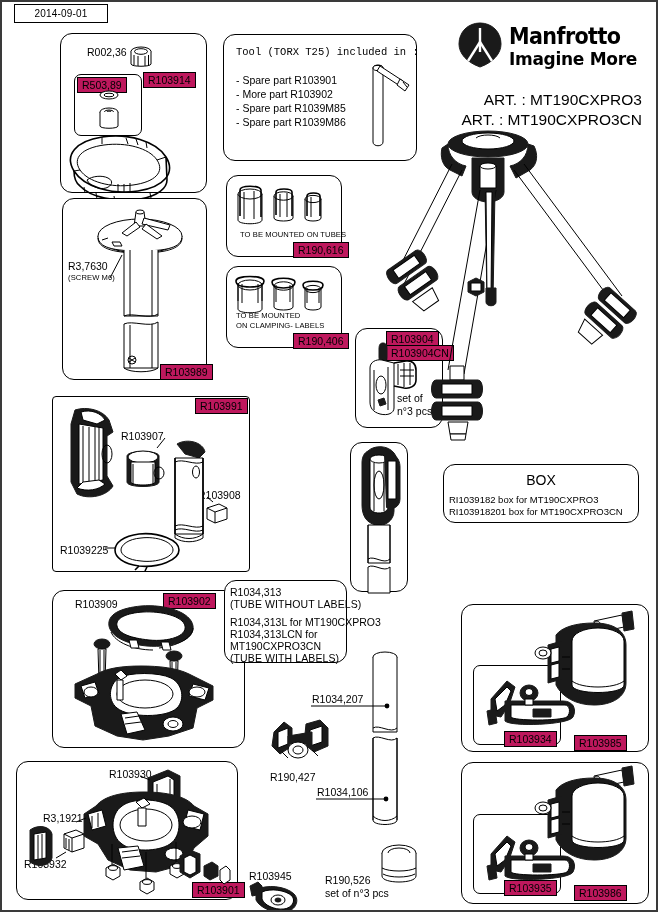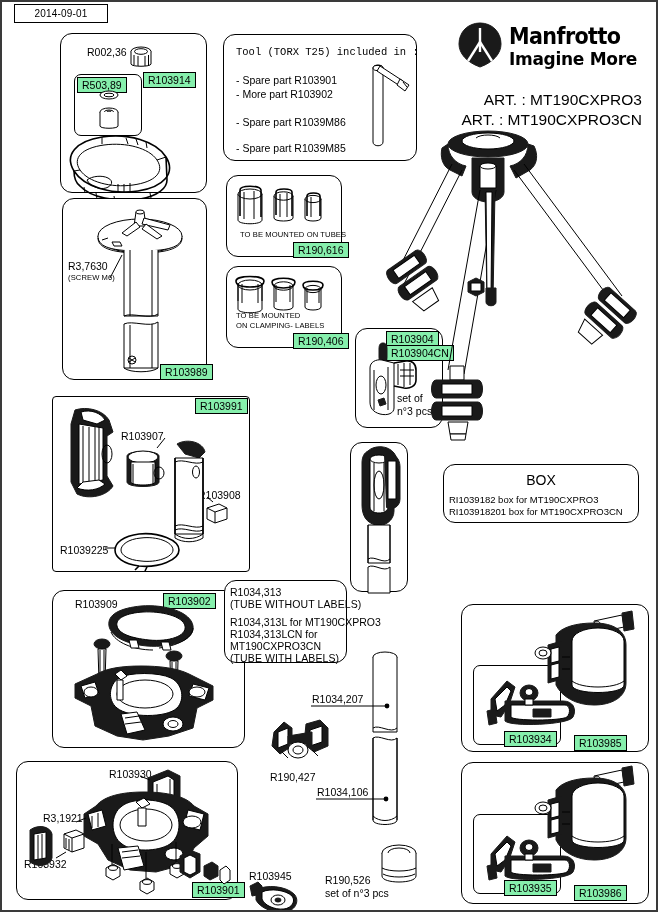--- a/index.html
+++ b/index.html
@@ -27,21 +27,21 @@
     border:1.4px solid #000;
     border-radius:12px;
     background:#fff;
     box-sizing:border-box;
   }
   .panel.sq{border-radius:3px;}
   
   .code{
     position:absolute;
     border:1px solid #000;
-    background:#86efac;
+    background:#be185d;
     font-size:10.5px;
     line-height:14px;
     padding:0 4px;
     white-space:nowrap;
     box-sizing:border-box;
   }
   .plain{
     position:absolute;
     font-size:10.5px;
     line-height:13px;
@@ -133,21 +133,21 @@
         <path class="ln" d="M18 52 L19 58 M30 58 L31 64 M48 61 L49 67 M66 64 L67 69 M84 58 L85 63"></path>
         <path class="ln" d="M52 49 L52 57 M58 49 L58 57 M64 48 L64 56"></path>
       </g>
     </svg>
   </div>
 
   <div class="panel" style="left:221px;top:32px;width:194px;height:127px;"></div>
   <div class="txt" style="left:234px;top:43px;font-family:Liberation Mono, monospace;">Tool (TORX T25) included in :</div>
   <div class="txt" style="left:234px;top:71px;">- Spare part R103901</div>
   <div class="txt" style="left:234px;top:85px;">- More part R103902</div>
-  <div class="txt" style="left:234px;top:99px;margin-top:40px;">- Spare part R1039M85</div>
+  <div class="txt" style="left:234px;top:99px;">- Spare part R1039M85</div>
   <div class="txt" style="left:234px;top:113px;">- Spare part R1039M86</div>
   <div class="art" style="left:365px;top:58px;">
     <svg width="50" height="90" viewBox="0 0 50 90">
       <path class="fl" d="M6 8 C6 4 16 4 16 8 L16 82 C16 87 6 87 6 82 Z"></path>
       <ellipse class="fl" cx="11" cy="8" rx="5" ry="2.6"></ellipse>
       <path class="fl" d="M13 6 L36 21 L33 26 L10 11 Z"></path>
       <path class="fl" d="M33 19 L42 25 L38 31 L30 25 Z"></path>
       <path class="ln" d="M36 22 L40 27"></path>
     </svg>
   </div>

